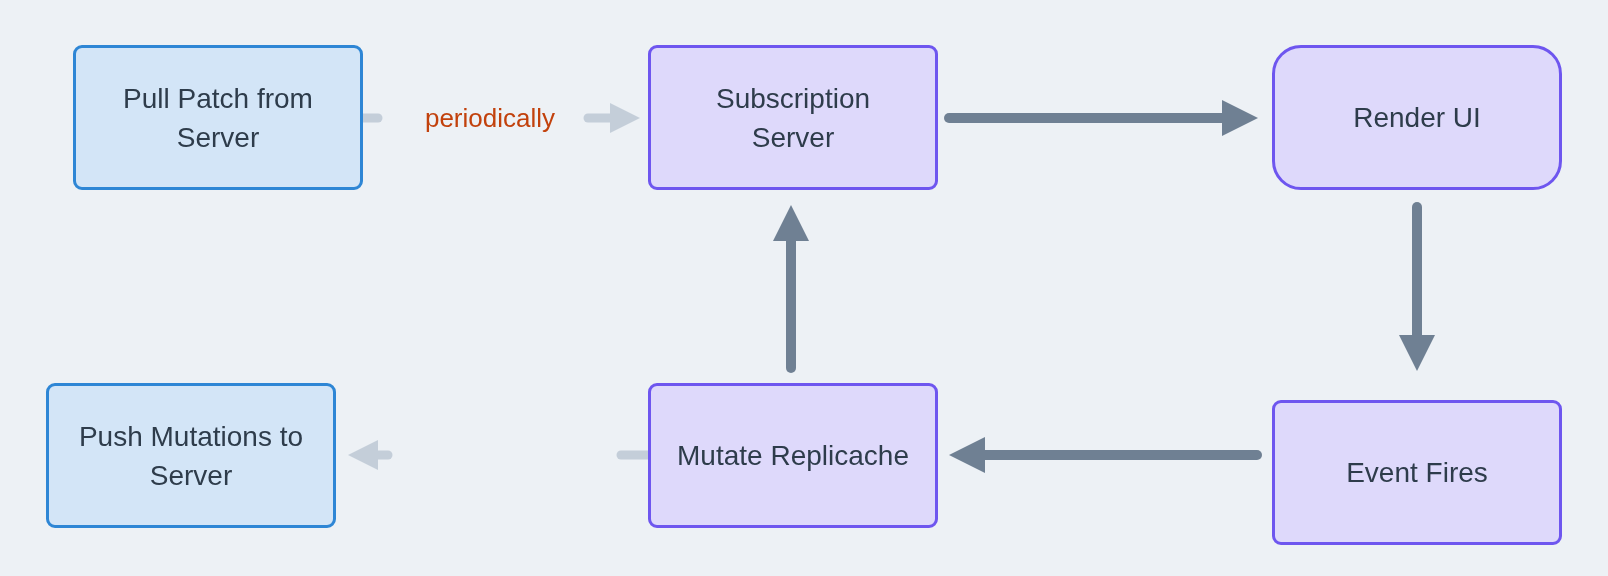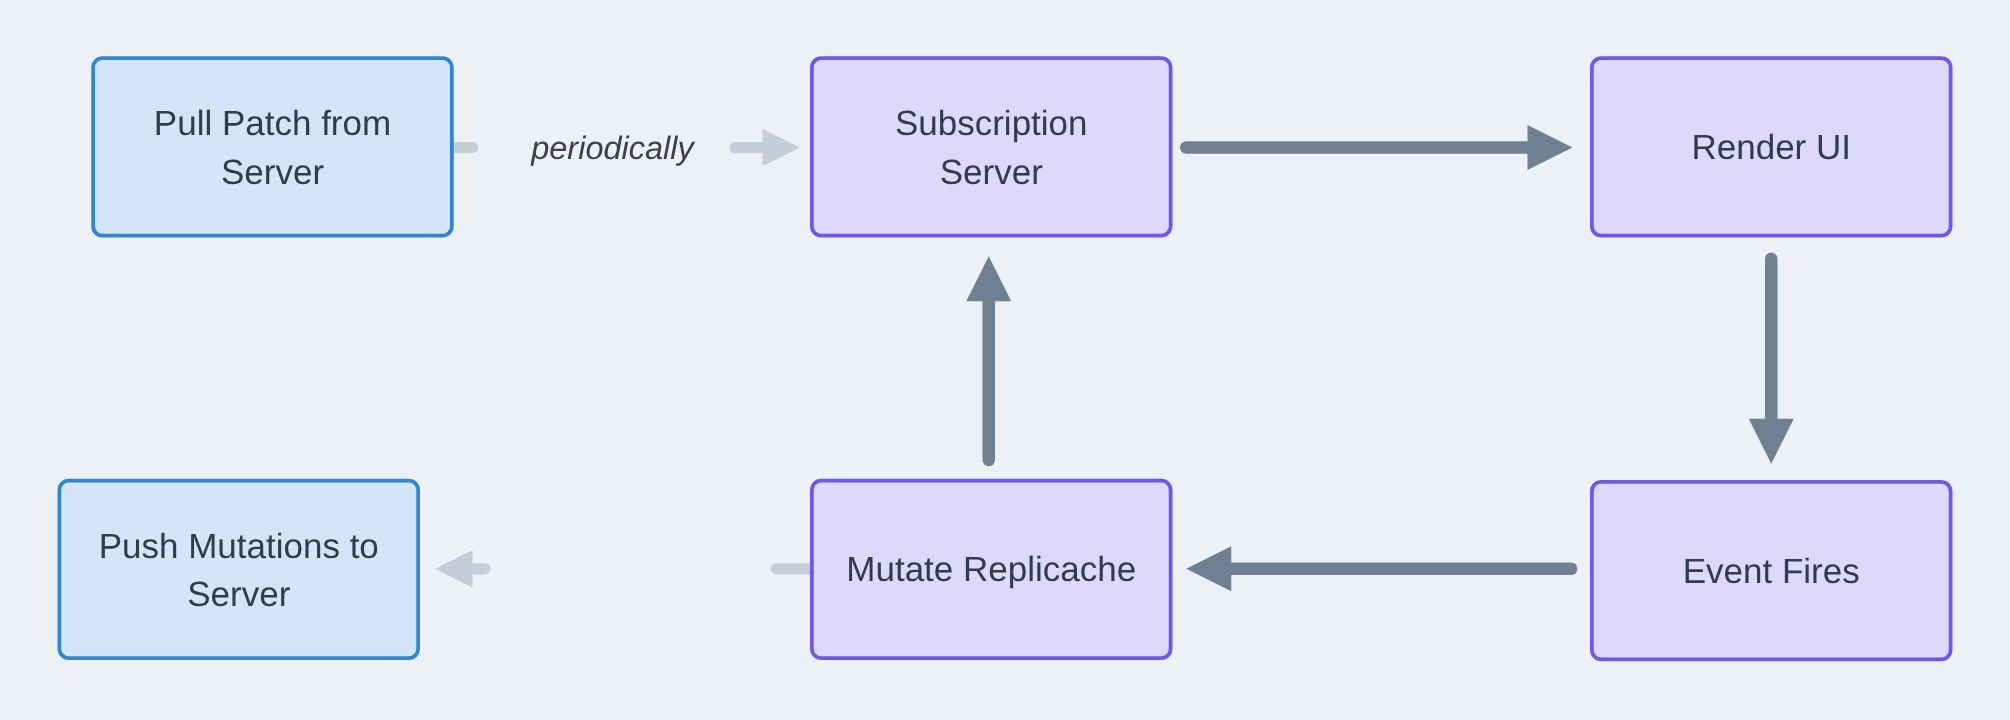--- a/index.html
+++ b/index.html
@@ -41,24 +41,23 @@
     border: 3.5px solid #2e86d5;
   }
   .node.client {
     background: #ded9fb;
     border: 3.5px solid #6e56ef;
   }
   .edge-label {
     position: absolute;
     font-size: 26px;
     line-height: 30px;
-    color: #404040;
+    color: #c2410c;
     text-align: center;
     white-space: nowrap;
-    font-style: italic;
   }
   .shaft-dark { stroke: #6f8093; stroke-width: 10; stroke-linecap: round; fill: none; }
   .head-dark  { fill: #6f8093; stroke: none; }
   .shaft-light { stroke: #c4ced9; stroke-width: 9; stroke-linecap: round; fill: none; }
   .head-light  { fill: #c4ced9; stroke: none; }
 </style>
 </head>
 <body>
 
 <div class="canvas">
@@ -99,32 +98,32 @@
   </svg>
 
   <div class="node server" style="left:38px; top:45px;margin-left:35px;">
     <span>Pull Patch from Server</span>
   </div>
 
   <div class="node client" style="left:648px; top:45px;">
     <span>Subscription Server</span>
   </div>
 
-  <div class="node client" style="left:1272px; top:45px;">
+  <div class="node client" style="left:1272px; top:45px;border-radius:29px;">
     <span>Render UI</span>
   </div>
 
   <div class="node server" style="left:46px; top:383px;text-align:center;">
     <span>Push Mutations to Server</span>
   </div>
 
   <div class="node client" style="left:648px; top:383px;">
     <span>Mutate Replicache</span>
   </div>
 
-  <div class="node client" style="left:1272px; top:384px;justify-content:center;">
+  <div class="node client" style="left:1272px; top:400px;justify-content:center;">
     <span>Event Fires</span>
   </div>
 
   <div class="edge-label" style="left:392px; top:103px; width:196px;">periodically</div>
 
 
 </div>
 
 </body></html>

